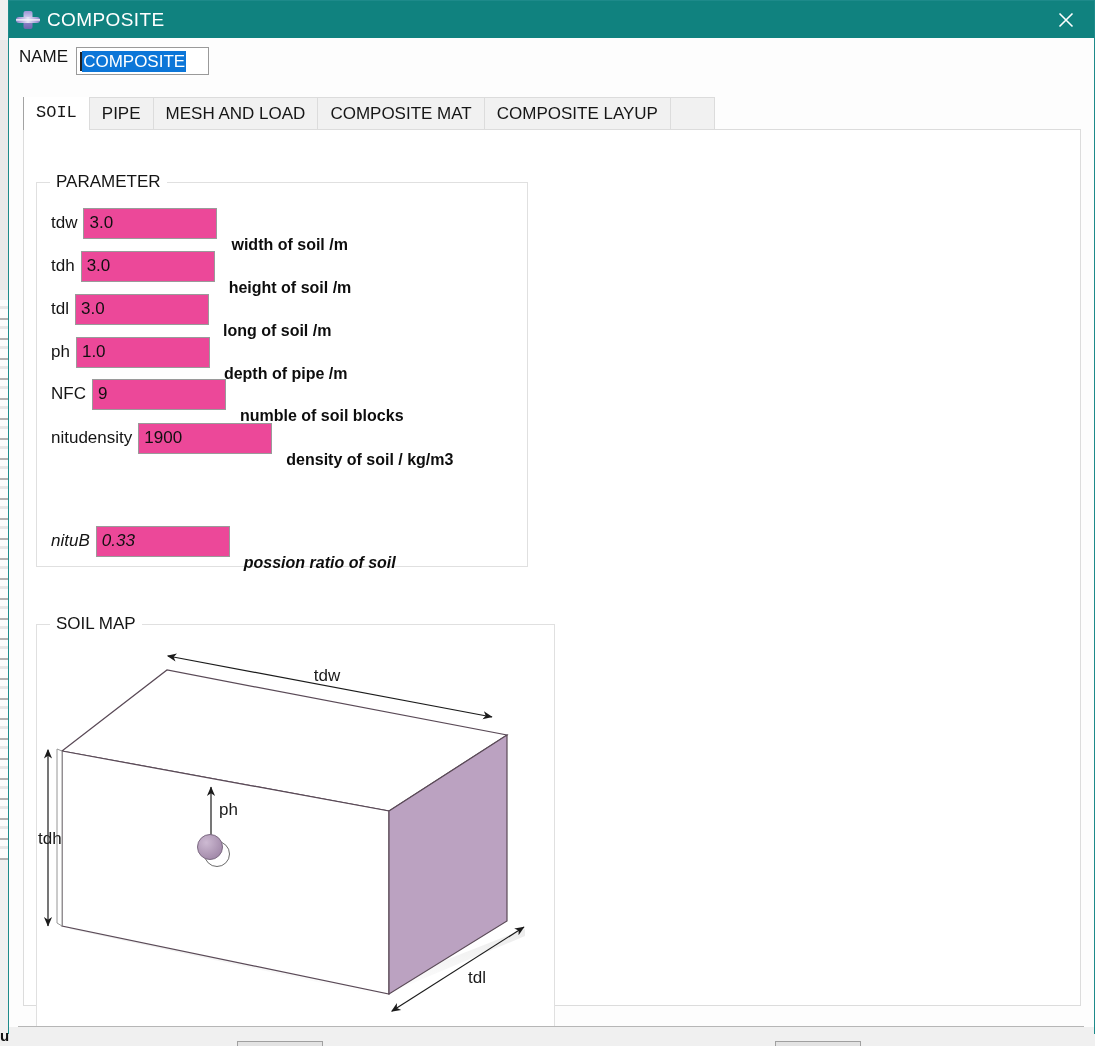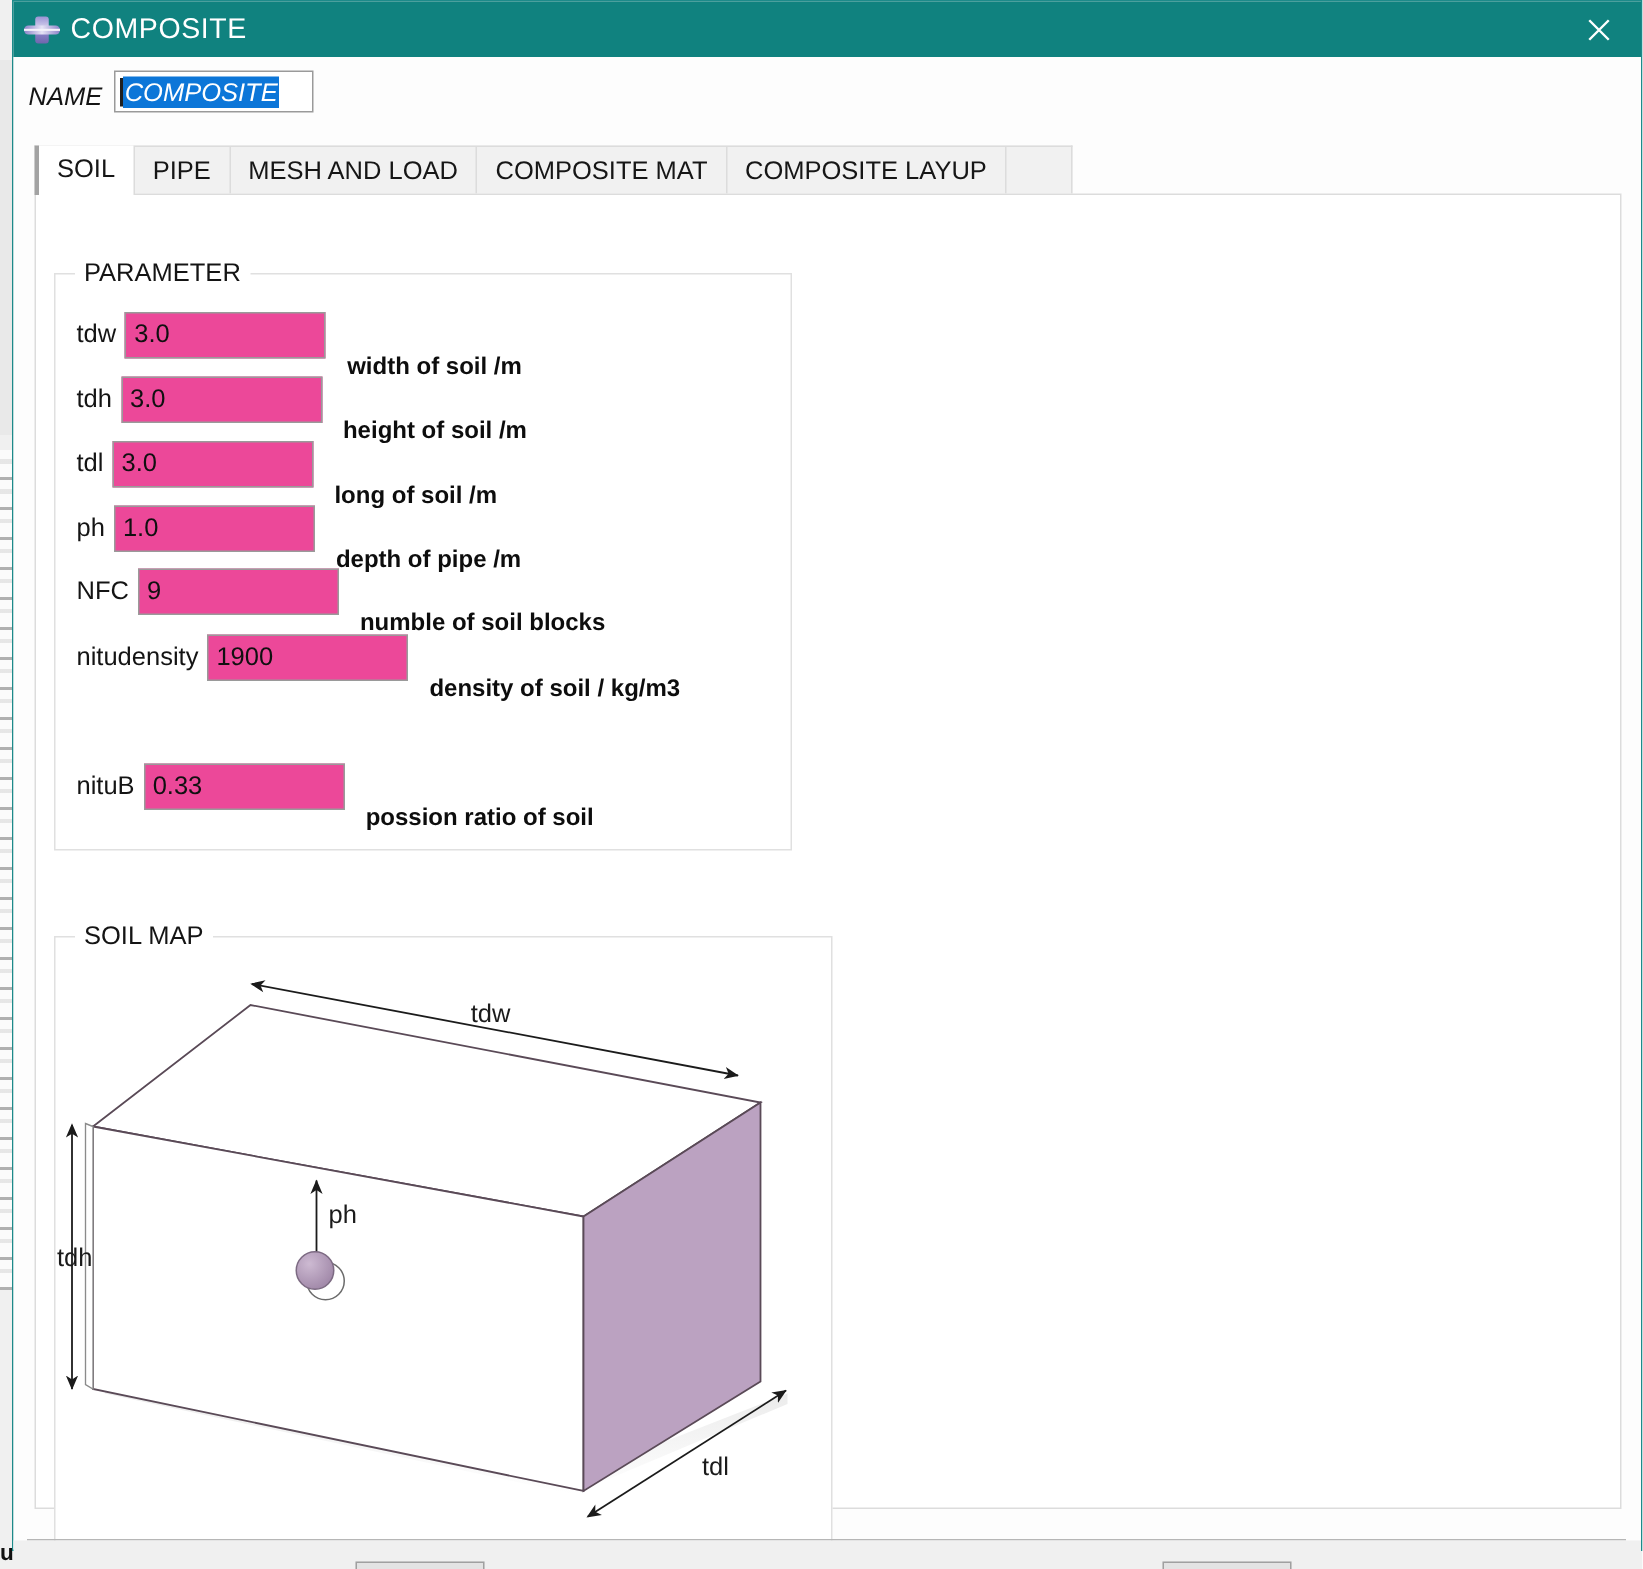--- a/index.html
+++ b/index.html
@@ -52,21 +52,21 @@
     position:absolute;right:0;top:0;width:56px;height:37px;
     display:flex;align-items:center;justify-content:center;cursor:pointer;
   }
   #close-btn svg{display:block;}
 
   
   #dlg-body{
     position:absolute;left:0;top:37px;right:0;bottom:0;background:#fdfdfd;
   }
   #name-row{
-    position:absolute;left:10px;top:9px;display:flex;align-items:flex-end;font-style:italic;
+    position:absolute;left:10px;top:9px;display:flex;align-items:flex-start;
   }
   #name-label{font-size:17px;color:#141414;margin-right:8px;}
   #name-input{
     width:133px;height:28px;border:1px solid #9a9a9a;background:#ffffff;
     box-sizing:border-box;display:flex;align-items:center;position:relative;
     font-size:17px;padding-left:3px;
   }
   #name-caret{
     width:2px;height:19px;background:#202020;margin-right:0px;flex:none;
   }
@@ -80,22 +80,22 @@
     position:absolute;left:14px;top:59px;width:692px;height:33px;
     background:#f1f1f1;border:1px solid #dcdcdc;border-bottom:none;
     box-sizing:border-box;display:flex;align-items:flex-end;
   }
   .tab{
     height:32px;line-height:32px;padding:0 12px;font-size:17px;color:#161616;
     box-sizing:border-box;border-right:1px solid #dcdcdc;cursor:pointer;
     white-space:nowrap;
   }
   .tab.active{
-    background:#ffffff;border-right:1px solid #dcdcdc;border-left:3px solid #a3a3a3;
-    margin-left:-1px;height:33px;position:relative;z-index:3;
+    background:#ffffff;border-right:1px solid #dcdcdc;border-left:1px solid #a3a3a3;
+    margin-left:-1px;height:33px;position:relative;z-index:3;font-family:Liberation Mono, monospace;
   }
   #tabpanel{
     position:absolute;left:14px;top:91px;width:1058px;height:877px;
     background:#ffffff;border:1px solid #dcdcdc;box-sizing:border-box;
   }
 
   
   .groupbox{
     position:absolute;border:1px solid #e0e0e0;box-sizing:border-box;background:#ffffff;
   }
@@ -227,21 +227,21 @@
           <span class="param-desc">numble of soil blocks</span>
         </div>
 
         <div class="param-row" style="left:14px;top:239px;">
           <span class="param-label">nitudensity</span>
           <span class="param-input" style="width:134px;">1900</span>
           <span class="param-desc">density of soil / kg/m3</span>
         </div>
 
 
-        <div class="param-row" style="left:14px;top:325px;">
+        <div class="param-row" style="left:14px;top:342px;font-style:italic;">
           <span class="param-label">nituB</span>
           <span class="param-input" style="width:134px;">0.33</span>
           <span class="param-desc">possion ratio of soil</span>
         </div>
       </div>
 
       <div class="groupbox" id="grp-soilmap">
         <div class="group-title">SOIL MAP</div>
 
         <svg id="soil-svg" width="517" height="390" viewBox="0 0 517 390">

